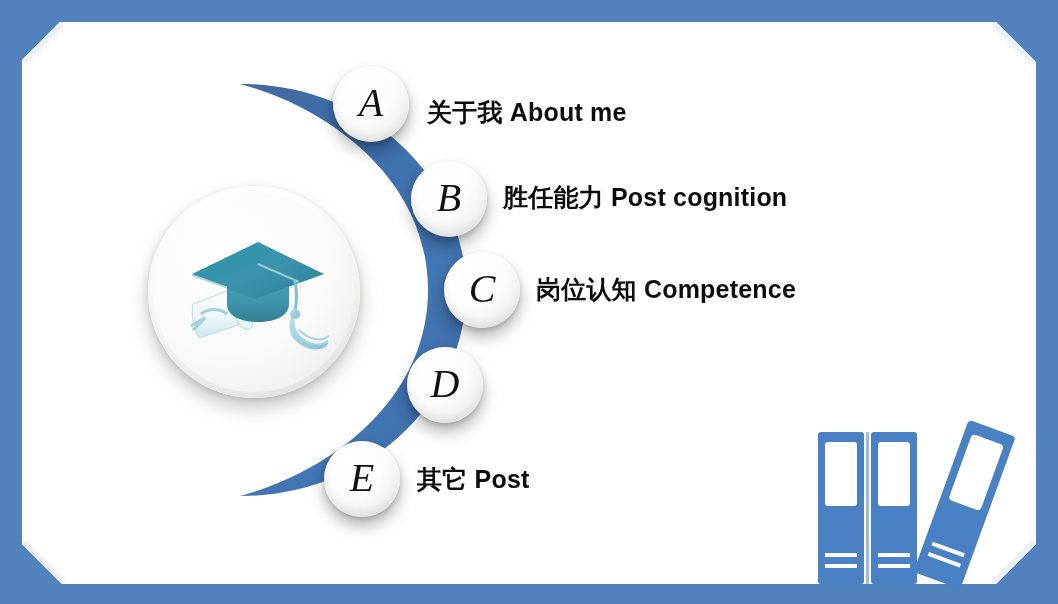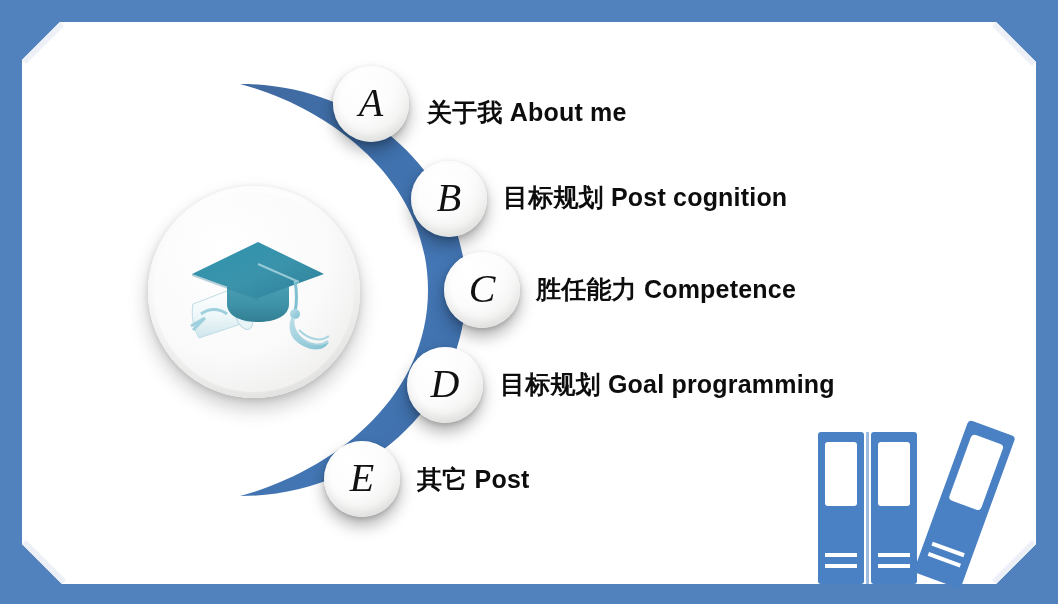--- a/index.html
+++ b/index.html
@@ -267,18 +267,17 @@
     <span class="glyph">C</span>
   </div>
   <div class="bullet d-pos">
     <span class="glyph">D</span>
   </div>
   <div class="bullet e-pos">
     <span class="glyph">E</span>
   </div>
 
   <div class="item-label la-pos">关于我 About me</div>
-  <div class="item-label lb-pos">目标规划 Post cognition</div>
-  <div class="item-label lc-pos">胜任能力 Competence</div>
-  <div class="item-label ld-pos">目标规划 Goal programming</div>
+  <div class="item-label lb-pos">胜任能力 Post cognition</div>
+  <div class="item-label lc-pos">岗位认知 Competence</div>
   <div class="item-label le-pos">其它 Post</div>
 
 </div>
 
 </body></html>

